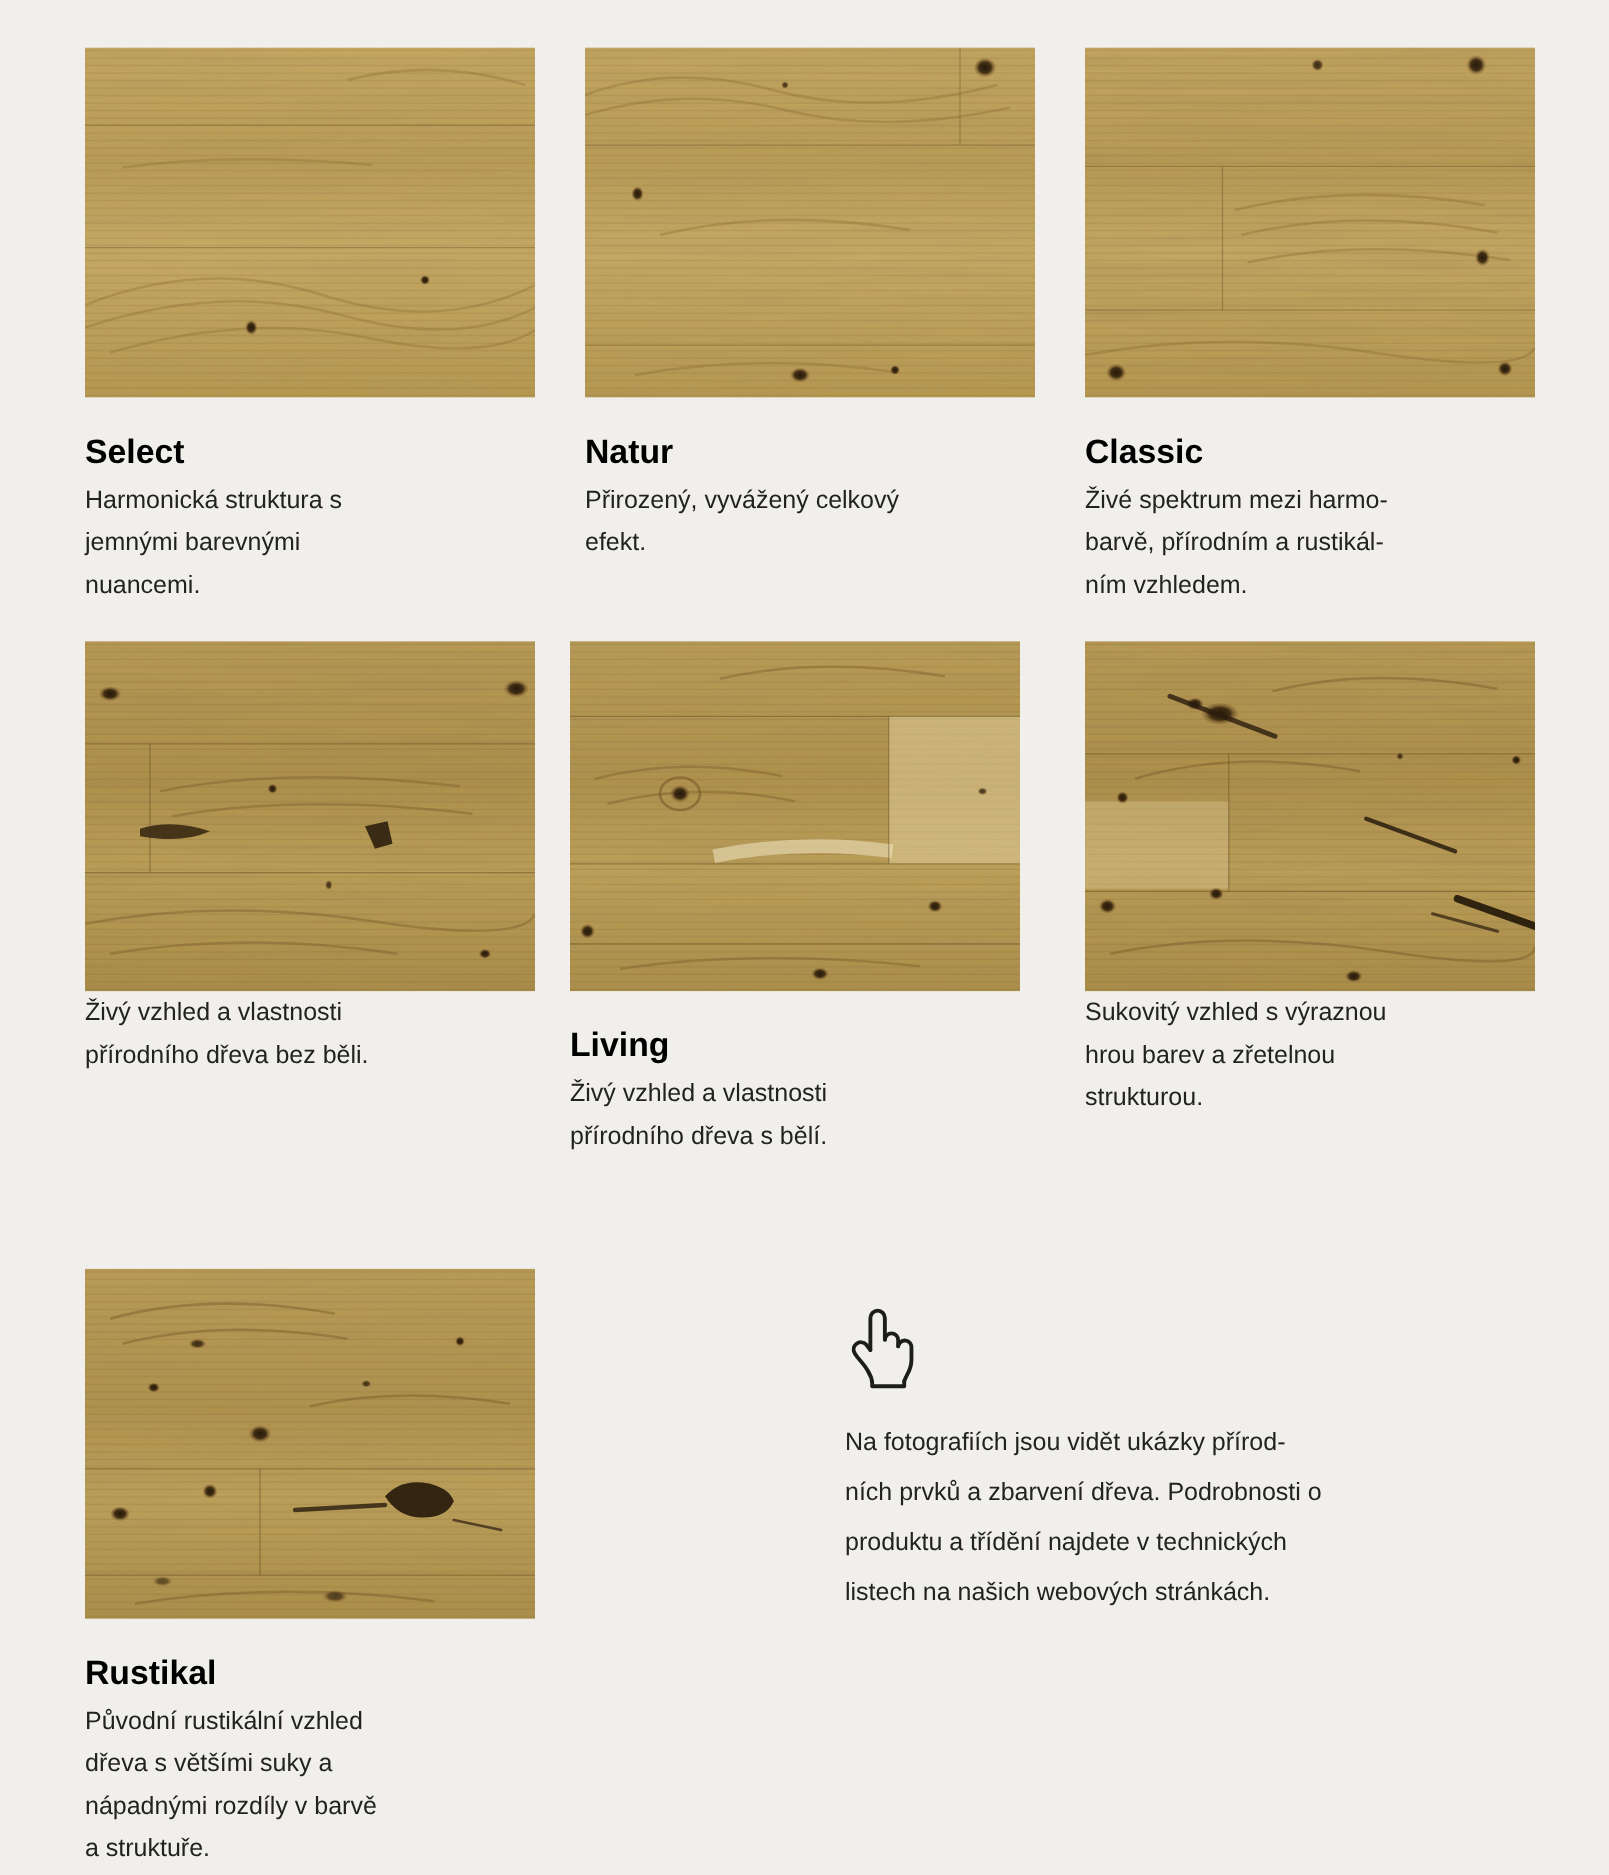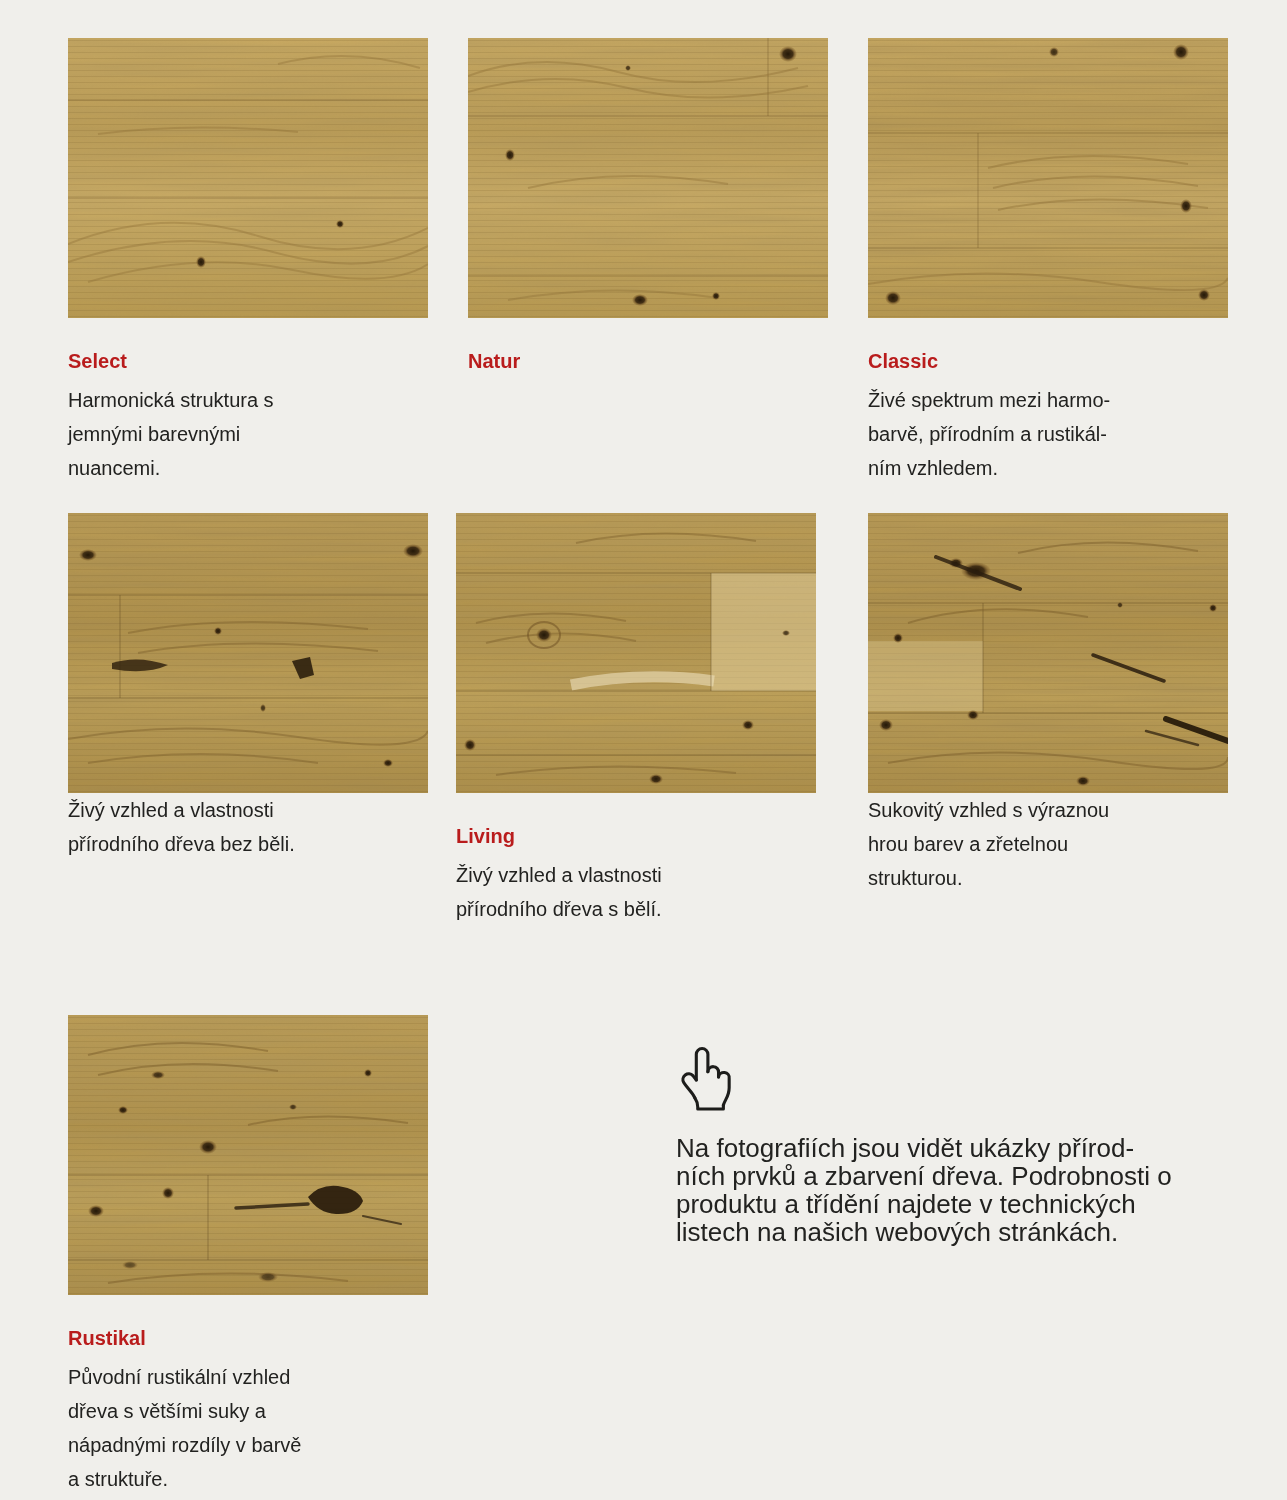--- a/index.html
+++ b/index.html
@@ -6,30 +6,30 @@
   body{
     width:1287px;height:1500px;position:relative;overflow:hidden;
     background:#f0efeb;
     font-family:"Liberation Sans","DejaVu Sans",sans-serif;
     color:#1d1d1b;
   }
   .card{position:absolute;width:360px;}
   .wood{display:block;width:360px;height:280px;}
   .card h3{
     margin:28px 0 7px 0;
-    font-size:20px;font-weight:700;line-height:30px;color:#b91c1c;
+    font-size:27px;font-weight:700;line-height:30px;color:#000000;
   }
   .card p{
     margin:0;font-size:20px;line-height:34px;color:#222220;
     white-space:pre-line;
   }
   .note{position:absolute;left:676px;top:1040px;width:530px;}
   .note .hand{display:block;width:58px;height:78px;color:#1d1d1b;}
   .note p{
-    margin:16px 0 0 0;font-size:26px;line-height:28px;color:#222220;
+    margin:16px 0 0 0;font-size:20px;line-height:40px;color:#222220;
     white-space:pre-line;
   }
 </style>
 </head>
 <body>
 
 <svg width="0" height="0" style="position:absolute" aria-hidden="true">
   <defs>
     <linearGradient id="gBase" x1="0" y1="0" x2="0" y2="1">
       <stop offset="0" stop-color="#c7a861"></stop>
@@ -109,20 +109,22 @@
       <path d="M60 150 Q150 128 260 146"></path>
       <path d="M40 262 Q140 244 250 260"></path>
     </g>
     <ellipse cx="320" cy="16" rx="9" ry="8" fill="url(#knotG)"></ellipse>
     <ellipse cx="42" cy="117" rx="5" ry="6" fill="url(#knotG)"></ellipse>
     <ellipse cx="172" cy="262" rx="8" ry="6" fill="url(#knotG)"></ellipse>
     <ellipse cx="248" cy="258" rx="4" ry="4" fill="url(#knotG)"></ellipse>
     <ellipse cx="160" cy="30" rx="3" ry="3" fill="url(#knotG)" opacity="0.8"></ellipse>
   </svg>
   <h3>Natur</h3>
+  <p>Přirozený, vyvážený celkový
+efekt.</p>
 </section>
 
 <section class="card" style="left:868px;top:38px">
   <svg class="wood" viewBox="0 0 360 280" preserveAspectRatio="none">
     <rect width="360" height="280" fill="url(#gBase)"></rect>
     <g transform="translate(-60,-160)">
         <rect width="560" height="480" filter="url(#grainB)" opacity="0.46"></rect>
       </g>
     <rect width="360" height="280" fill="url(#striae)"></rect>
     <g stroke="rgba(100,75,35,0.38)" stroke-width="1">

